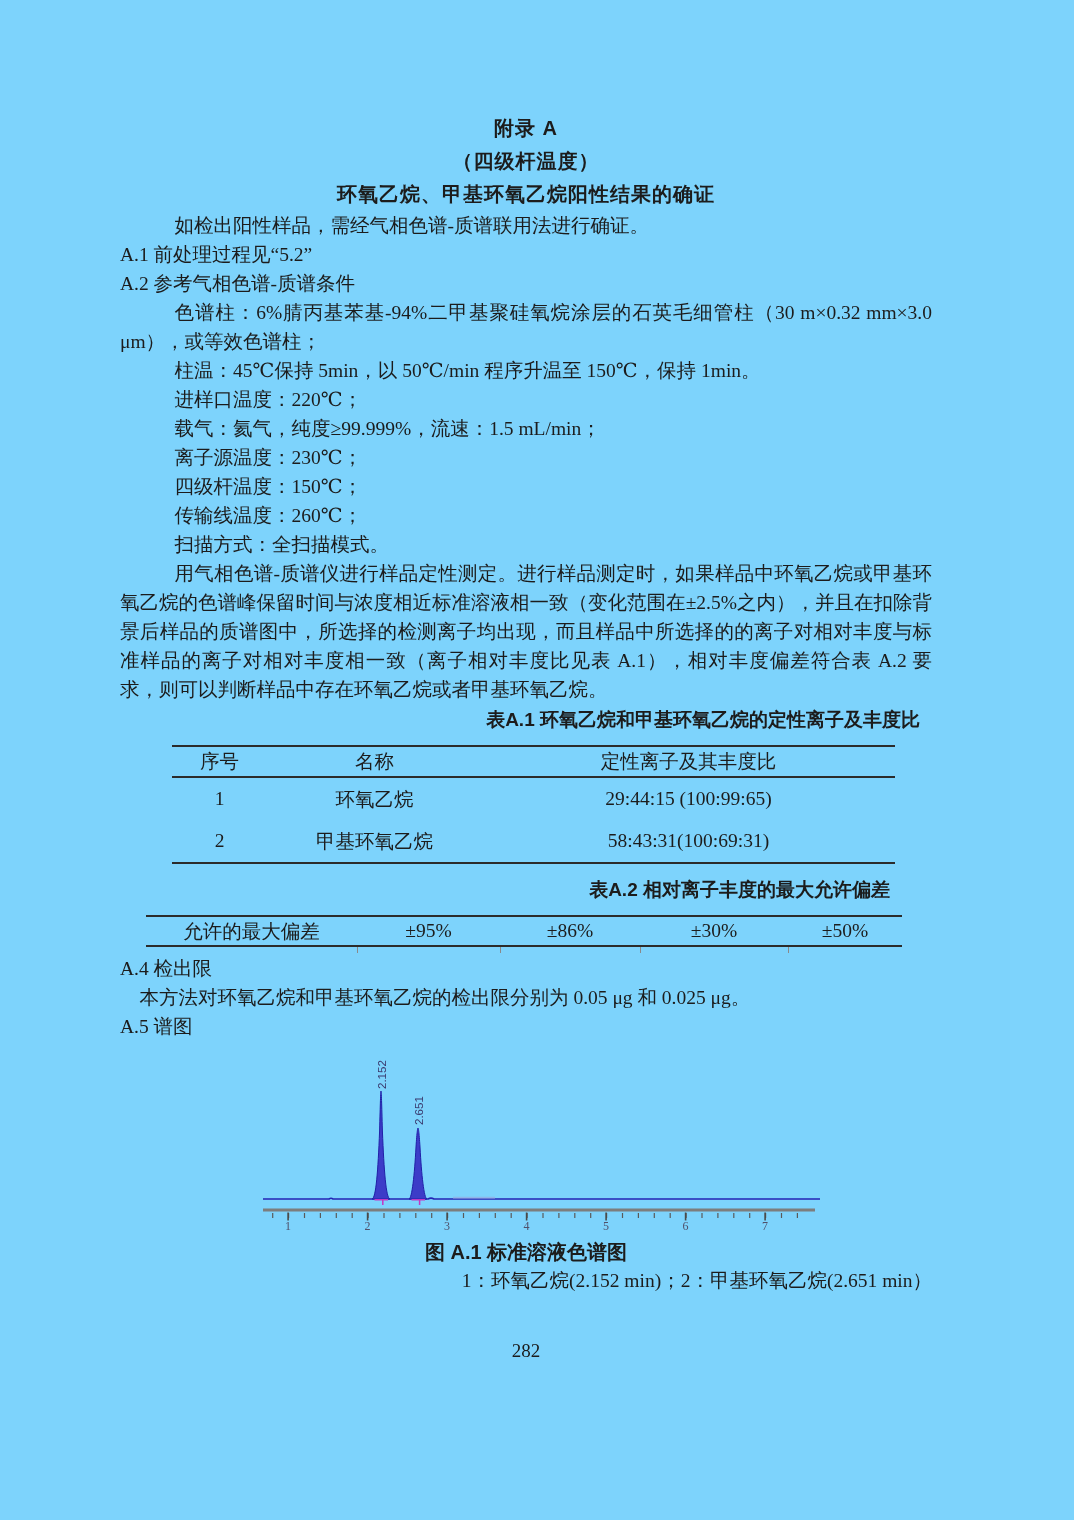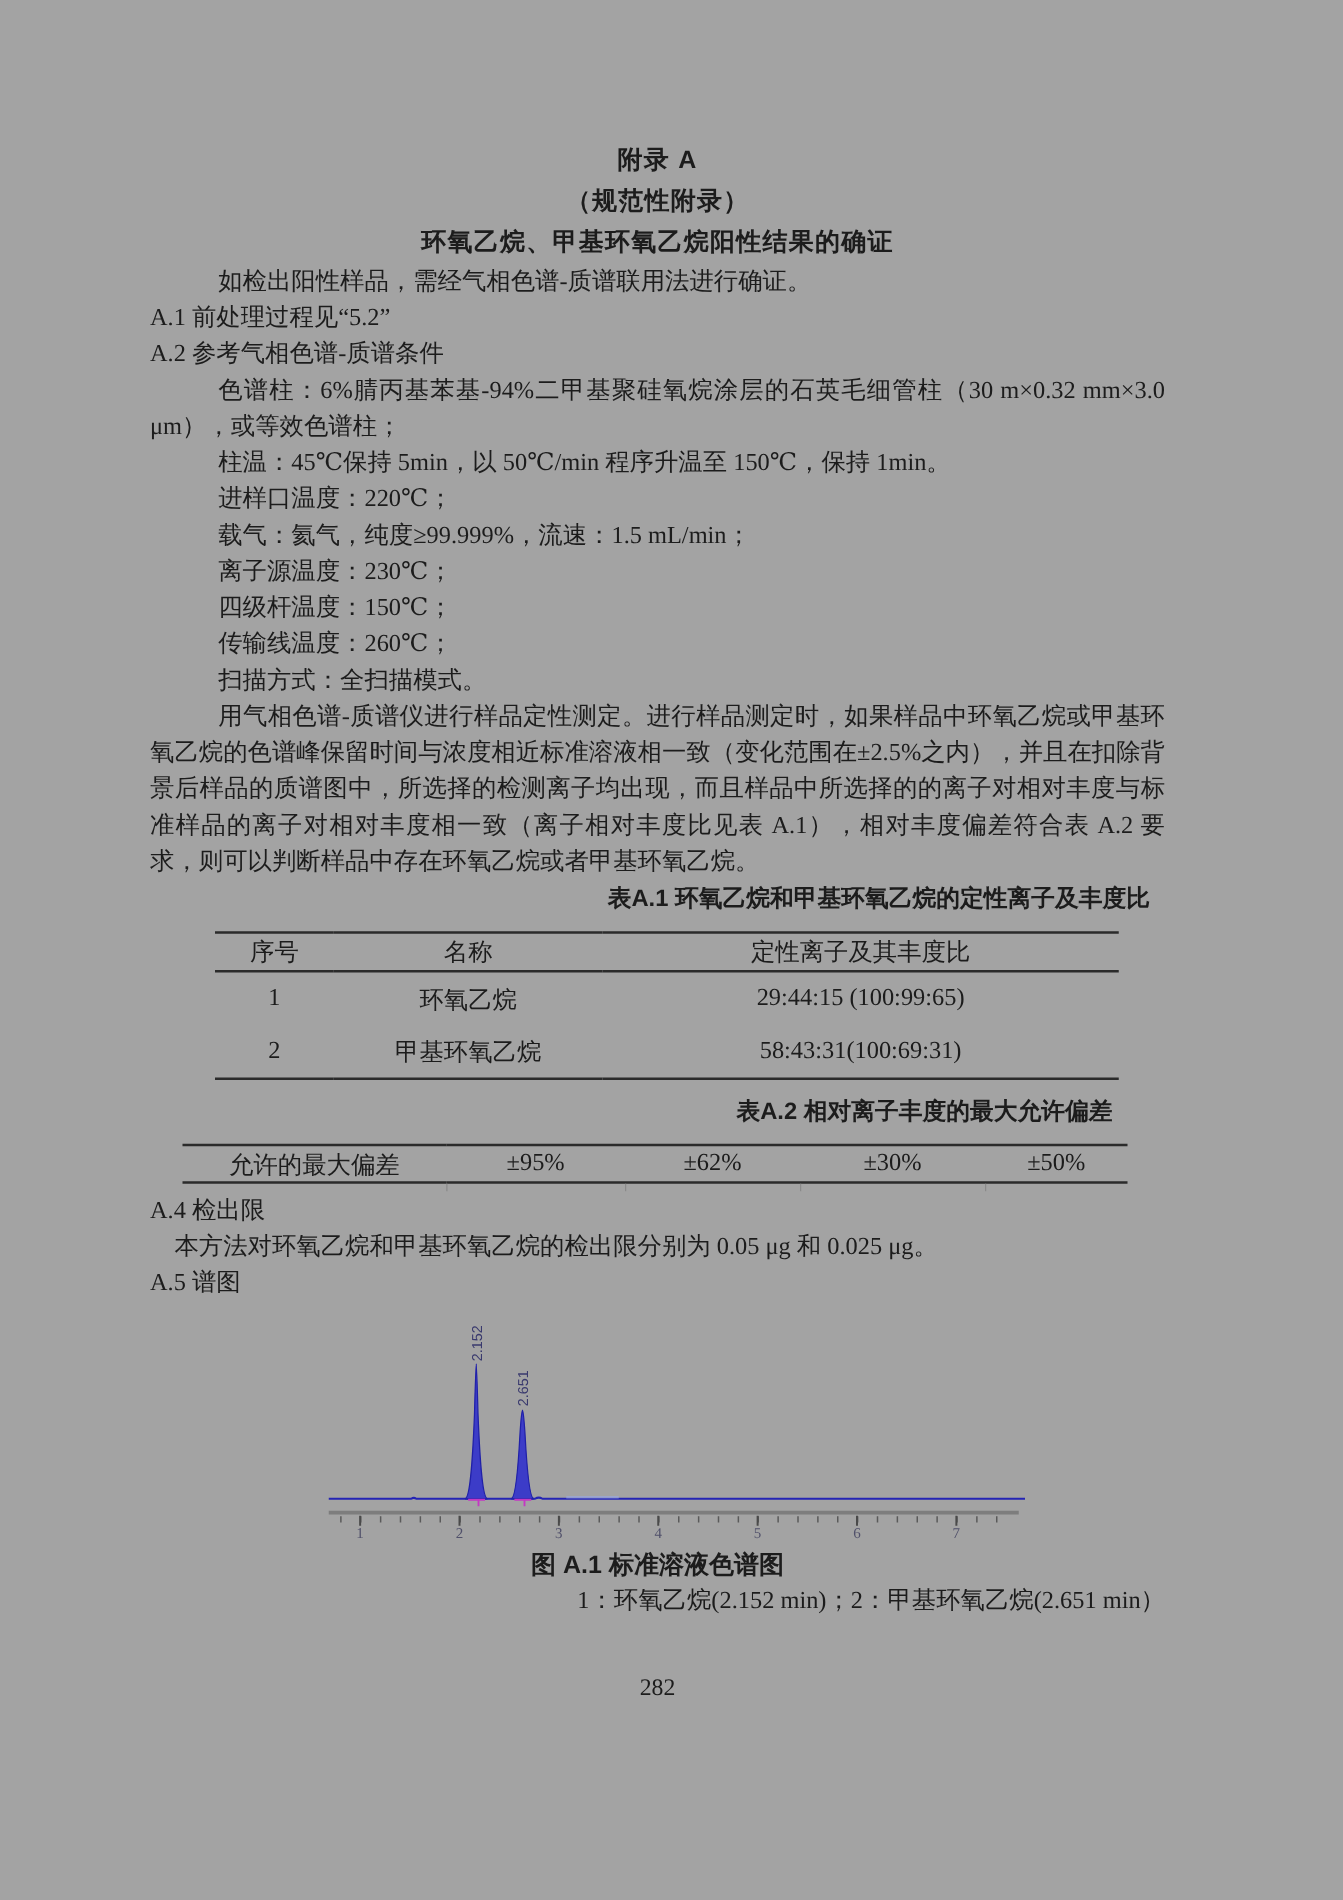--- a/index.html
+++ b/index.html
@@ -1,20 +1,20 @@
 <!DOCTYPE html>
 <html><head>
 <meta charset="utf-8">
 <style>
   html,body{margin:0;padding:0;background:#e8e8e8;}
   .page{
     position:relative;
     width:1074px;height:1520px;
     margin:0 auto;
-    background:#a3a3a3;
+    background:#7dd3fc;
     font-family:"Liberation Serif","DejaVu Serif",serif;
     color:#1c1c1c;
     overflow:hidden;
   }
   .content{
     position:absolute;
     left:120px; right:142px; top:112px;
   }
   .h-center{
     text-align:center;
@@ -86,21 +86,21 @@
     fill:#3a3a6e;
   }
 </style>
 </head>
 <body>
 
 <div class="page">
   <div class="content">
 
     <div class="h-center">附录 A</div>
-    <div class="h-center">（规范性附录）</div>
+    <div class="h-center">（四级杆温度）</div>
     <div class="h-center">环氧乙烷、甲基环氧乙烷阳性结果的确证</div>
 
     <p class="body-line ind">如检出阳性样品，需经气相色谱-质谱联用法进行确证。</p>
     <p class="body-line">A.1 前处理过程见“5.2”</p>
     <p class="body-line">A.2 参考气相色谱-质谱条件</p>
 
     <p class="body-line ind">色谱柱：6%腈丙基苯基-94%二甲基聚硅氧烷涂层的石英毛细管柱（30 m×0.32 mm×3.0 μm），或等效色谱柱；</p>
     <p class="body-line ind">柱温：45℃保持 5min，以 50℃/min 程序升温至 150℃，保持 1min。</p>
     <p class="body-line ind">进样口温度：220℃；</p>
     <p class="body-line ind">载气：氦气，纯度≥99.999%，流速：1.5 mL/min；</p>
@@ -144,21 +144,21 @@
             <col style="width:211px">
             <col style="width:143px">
             <col style="width:140px">
             <col style="width:148px">
             <col style="width:114px">
           </colgroup>
         <tbody>
         <tr>
           <td>允许的最大偏差</td>
           <td>±95%</td>
-          <td>±62%</td>
+          <td>±86%</td>
           <td>±30%</td>
           <td>±50%</td>
         </tr>
       </tbody>
         </table>
       <div class="a2ticks">
         <span style="left:211px"></span>
         <span style="left:354px"></span>
         <span style="left:494px"></span>
         <span style="left:642px"></span>

